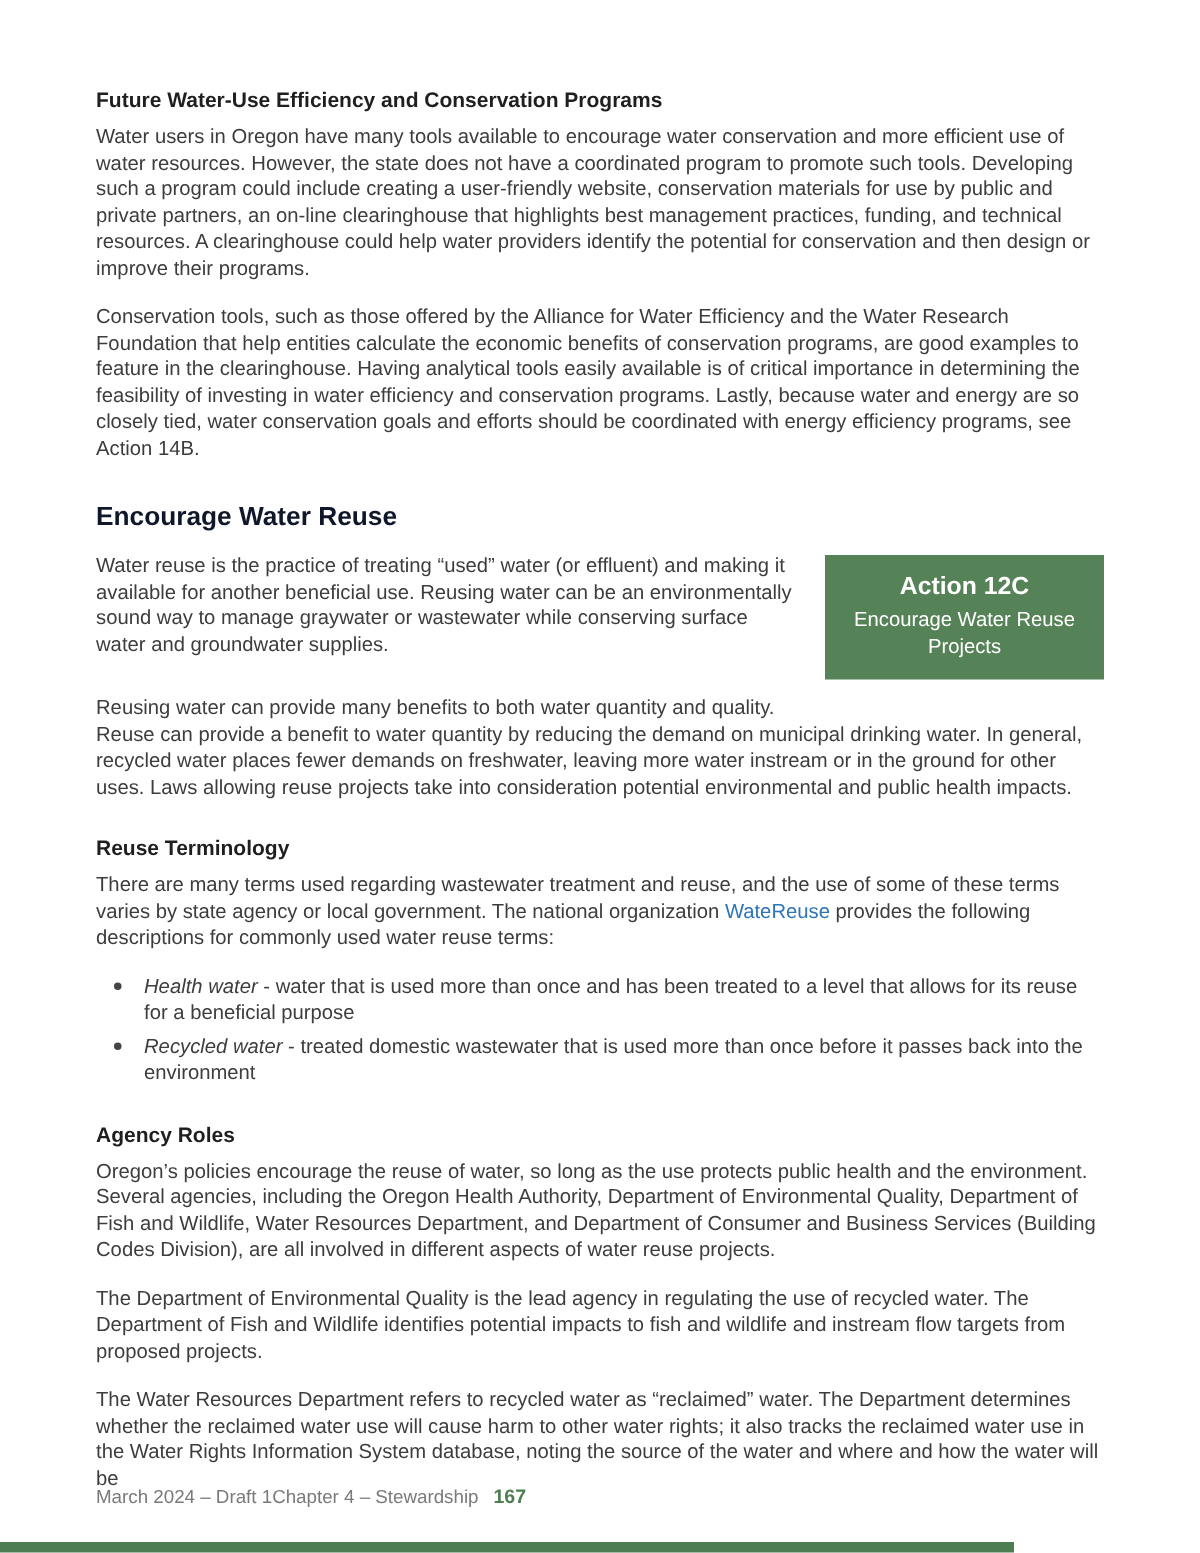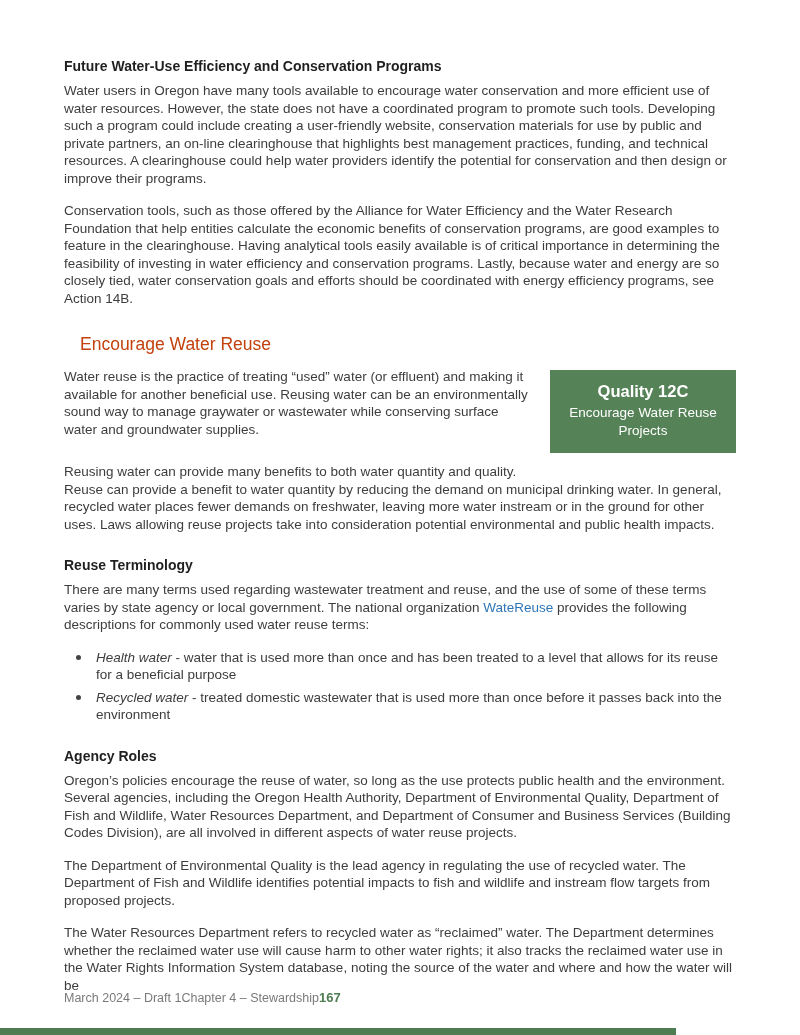--- a/index.html
+++ b/index.html
@@ -24,23 +24,23 @@
   }
   h2.sec{
     font-size:14px;
     font-weight:bold;
     color:#1f1f1f;
     margin:0 0 8px 0;
   }
   h2.sec.spaced{margin-top:24px;}
   h1.green{
     font-size:17.5px;
-    font-weight:normal;
-    color:#c2410c;
-    margin:27px 0 13px 16px;
+    font-weight:bold;
+    color:#0f172a;
+    margin:27px 0 13px 0;
   }
   .reuse-wrap{overflow:visible;}
   .action-box{
     float:right;
     width:186px;
     min-height:72px;
     box-sizing:border-box;
     background:#568257;
     color:#ffffff;
     text-align:center;
@@ -86,21 +86,21 @@
   .clear{clear:both;}
   .footer{
     position:absolute;
     left:64px;right:74px;bottom:30px;
     display:flex;
     justify-content:flex-start;
     align-items:baseline;
     font-size:12.5px;
     color:#7a7a7a;
   }
-  .footer-right{display:flex;align-items:baseline;}
+  .footer-right{display:flex;align-items:baseline;gap:10px;}
   .page-num{
     font-weight:bold;
     color:#4f7d52;
     font-size:13px;
   }
   .bottom-bar{
     position:absolute;
     left:0;right:0;bottom:0;
     height:7px;
     background:#4f7d52;
@@ -113,21 +113,21 @@
   <div class="content">
 
     <h2 class="sec">Future Water-Use Efficiency and Conservation Programs</h2>
     <p>Water users in Oregon have many tools available to encourage water conservation and more efficient use of water resources. However, the state does not have a coordinated program to promote such tools. Developing such a program could include creating a user-friendly website, conservation materials for use by public and private partners, an on-line clearinghouse that highlights best management practices, funding, and technical resources. A clearinghouse could help water providers identify the potential for conservation and then design or improve their programs.</p>
     <p>Conservation tools, such as those offered by the Alliance for Water Efficiency and the Water Research Foundation that help entities calculate the economic benefits of conservation programs, are good examples to feature in the clearinghouse. Having analytical tools easily available is of critical importance in determining the feasibility of investing in water efficiency and conservation programs. Lastly, because water and energy are so closely tied, water conservation goals and efforts should be coordinated with energy efficiency programs, see Action 14B.</p>
 
     <h1 class="green">Encourage Water Reuse</h1>
 
     <div class="reuse-wrap">
       <div class="action-box">
-        <div class="action-title">Quality 12C</div>
+        <div class="action-title">Action 12C</div>
         <div class="action-sub">Encourage Water Reuse Projects</div>
       </div>
       <p>Water reuse is the practice of treating “used” water (or effluent) and making it available for another beneficial use. Reusing water can be an environmentally sound way to manage graywater or wastewater while conserving surface water and groundwater supplies.</p>
     </div>
     <div class="clear"></div>
 
     <p><span>Reusing water can provide many benefits to both water quantity and quality.</span><br><span>Reuse can provide a benefit to water quantity by reducing the demand on municipal drinking water. In general, recycled water places fewer demands on freshwater, leaving more water instream or in the ground for other uses. Laws allowing reuse projects take into consideration potential environmental and public health impacts.</span></p>
 
     <h2 class="sec spaced">Reuse Terminology</h2>
     <p><span>There are many terms used regarding wastewater treatment and reuse, and the use of some of these terms varies by state agency or local government. The national organization </span><a class="link">WateReuse</a><span> provides the following descriptions for commonly used water reuse terms:</span></p>

